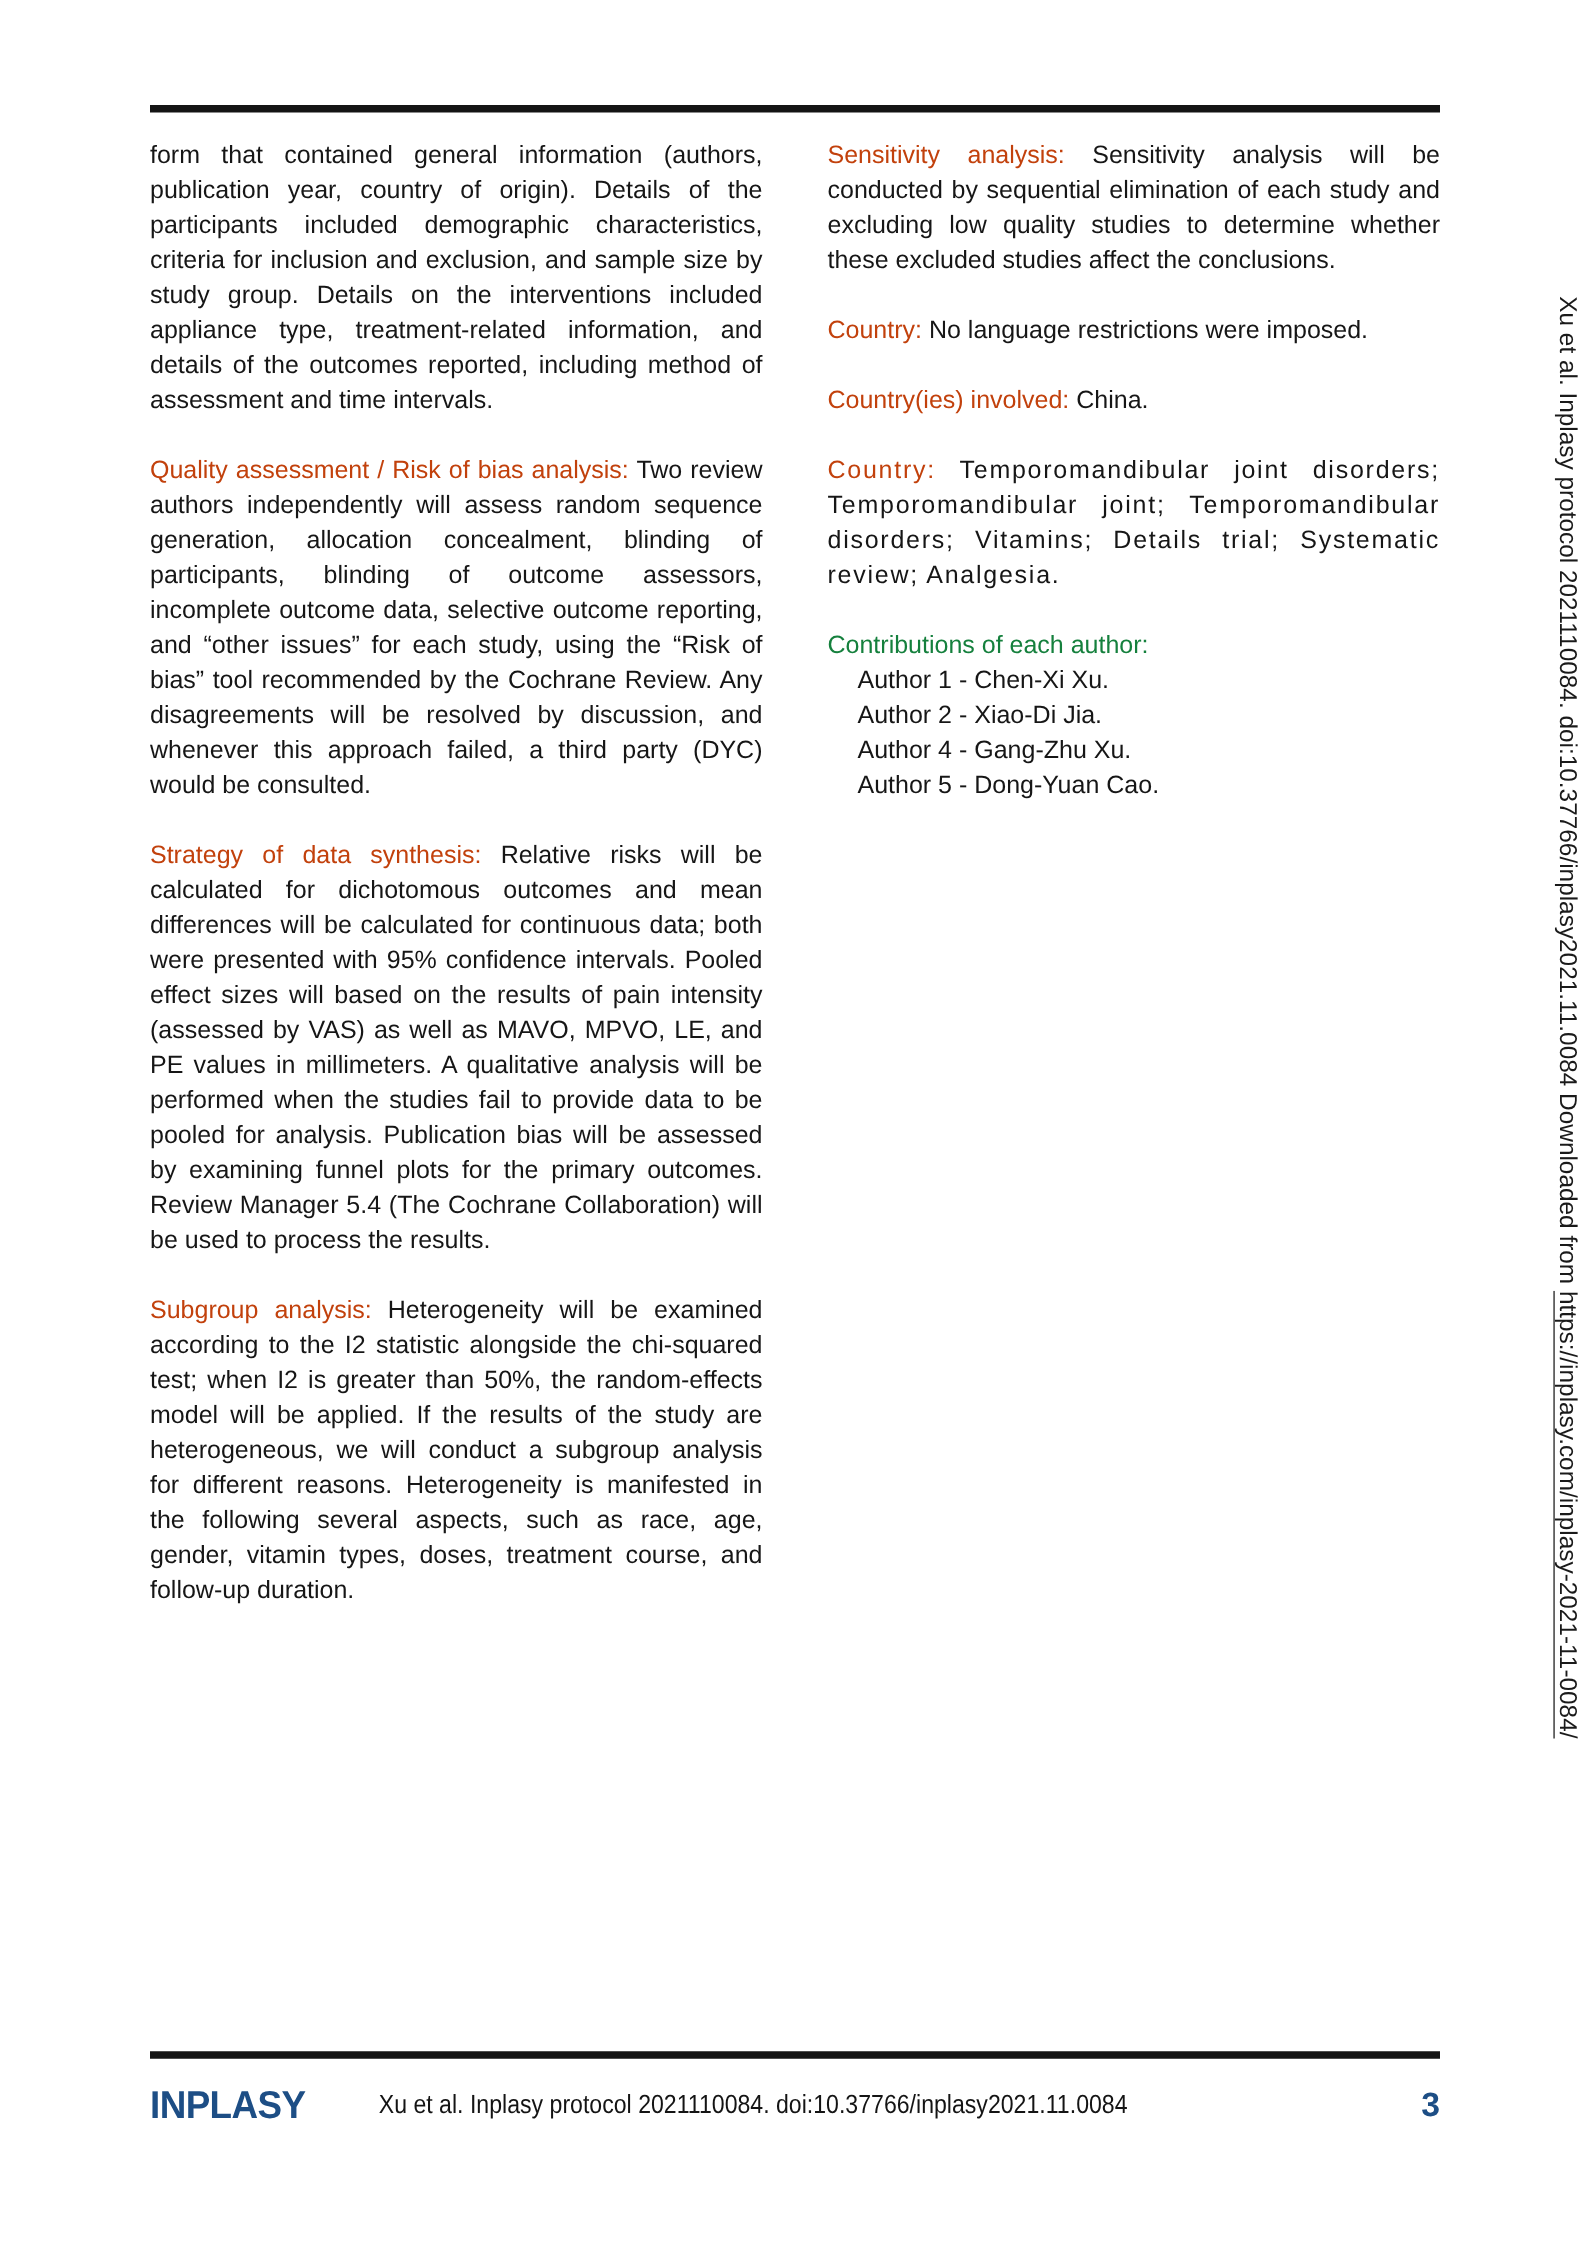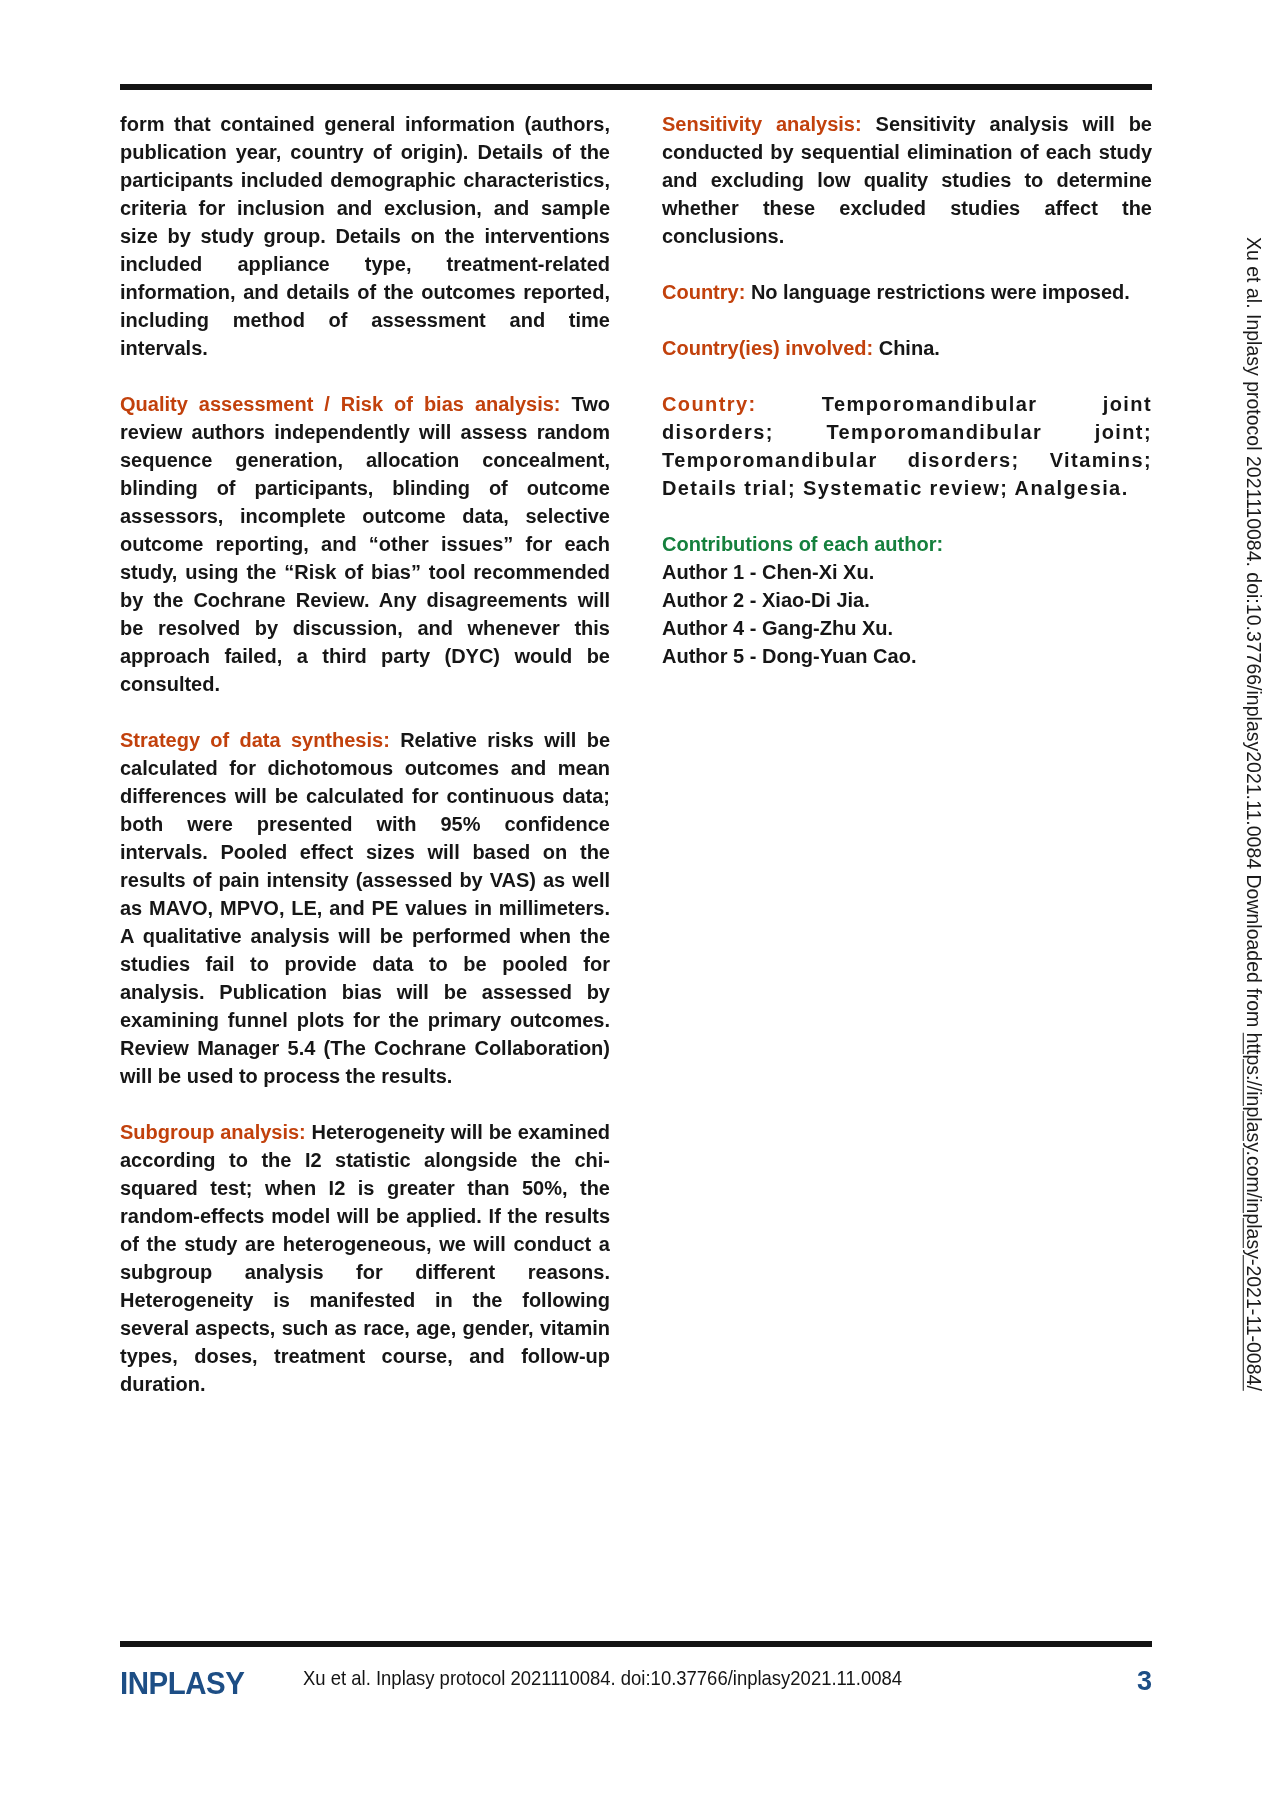--- a/index.html
+++ b/index.html
@@ -10,39 +10,39 @@
   .rule { position:absolute; left:120px; width:1032px; height:6px; background:#141414; }
   .rule-top { top:84px; }
   .rule-bottom { top:1641px; }
 
   .content { position:absolute; left:120px; top:110px; width:1032px; display:flex; }
   .col { width:490px; }
   .col-left { margin-right:52px; }
 
   p.para {
     margin:0 0 28px 0;
-    font-size:20px; line-height:28px; font-weight:700;
+    font-size:20px; line-height:28px; font-weight:400;
     color:#161616; text-align:justify;
   }
   p.para-keywords { letter-spacing:1.4px; }
   .h { color:#c2410c; }
   .h-block { display:block; color:#15803d; }
-  .author-line { display:block; text-align:left; }
+  .author-line { display:block; text-align:left;margin-left:24px; }
 
   .sidebar {
     position:absolute; top:237px; right:6px;
     writing-mode:vertical-rl;
     font-size:19.5px; line-height:26px; color:#1a1a1a; font-weight:400;
     white-space:nowrap;
   }
   .sidebar .u { text-decoration:underline; }
 
   .footer {
     position:absolute; left:120px; top:1666px; width:1032px;
-    display:flex; align-items:flex-start;
+    display:flex; align-items:center;
   }
   .footer .logo {
     color:#1d4e85; font-weight:700; font-size:31px; letter-spacing:-0.5px;
     transform:scaleX(0.95); transform-origin:left center;
   }
   .footer .cite {
     margin-left:52px; font-size:21px; color:#141414; font-weight:400;
     transform:scaleX(0.88); transform-origin:left center; white-space:nowrap;
   }
   .footer .pageno {

